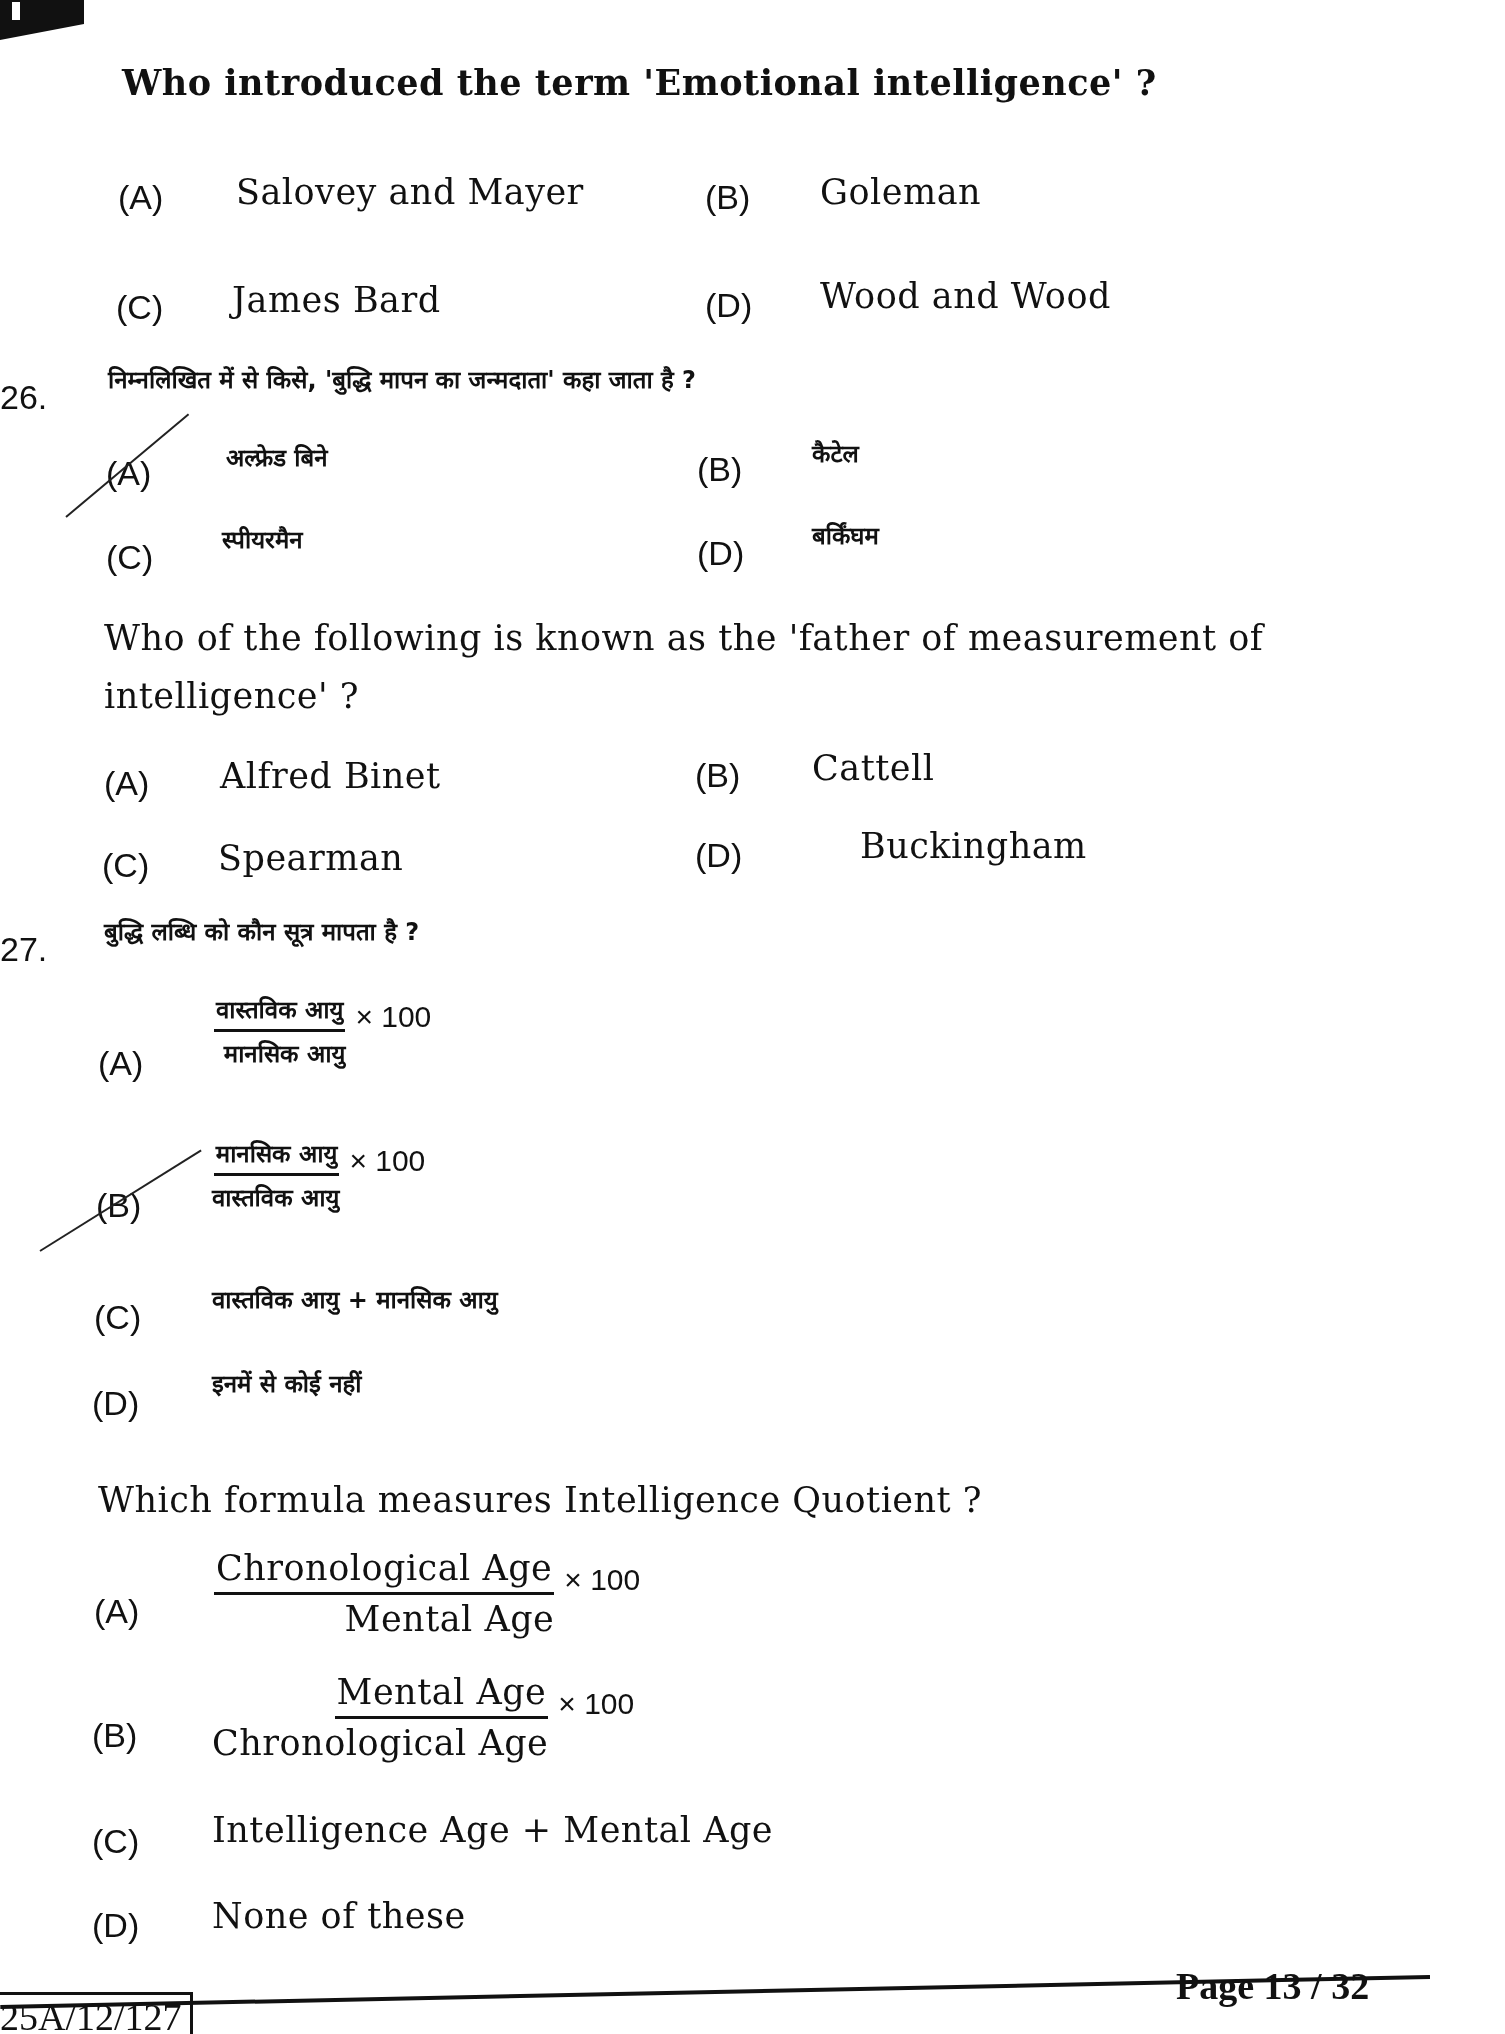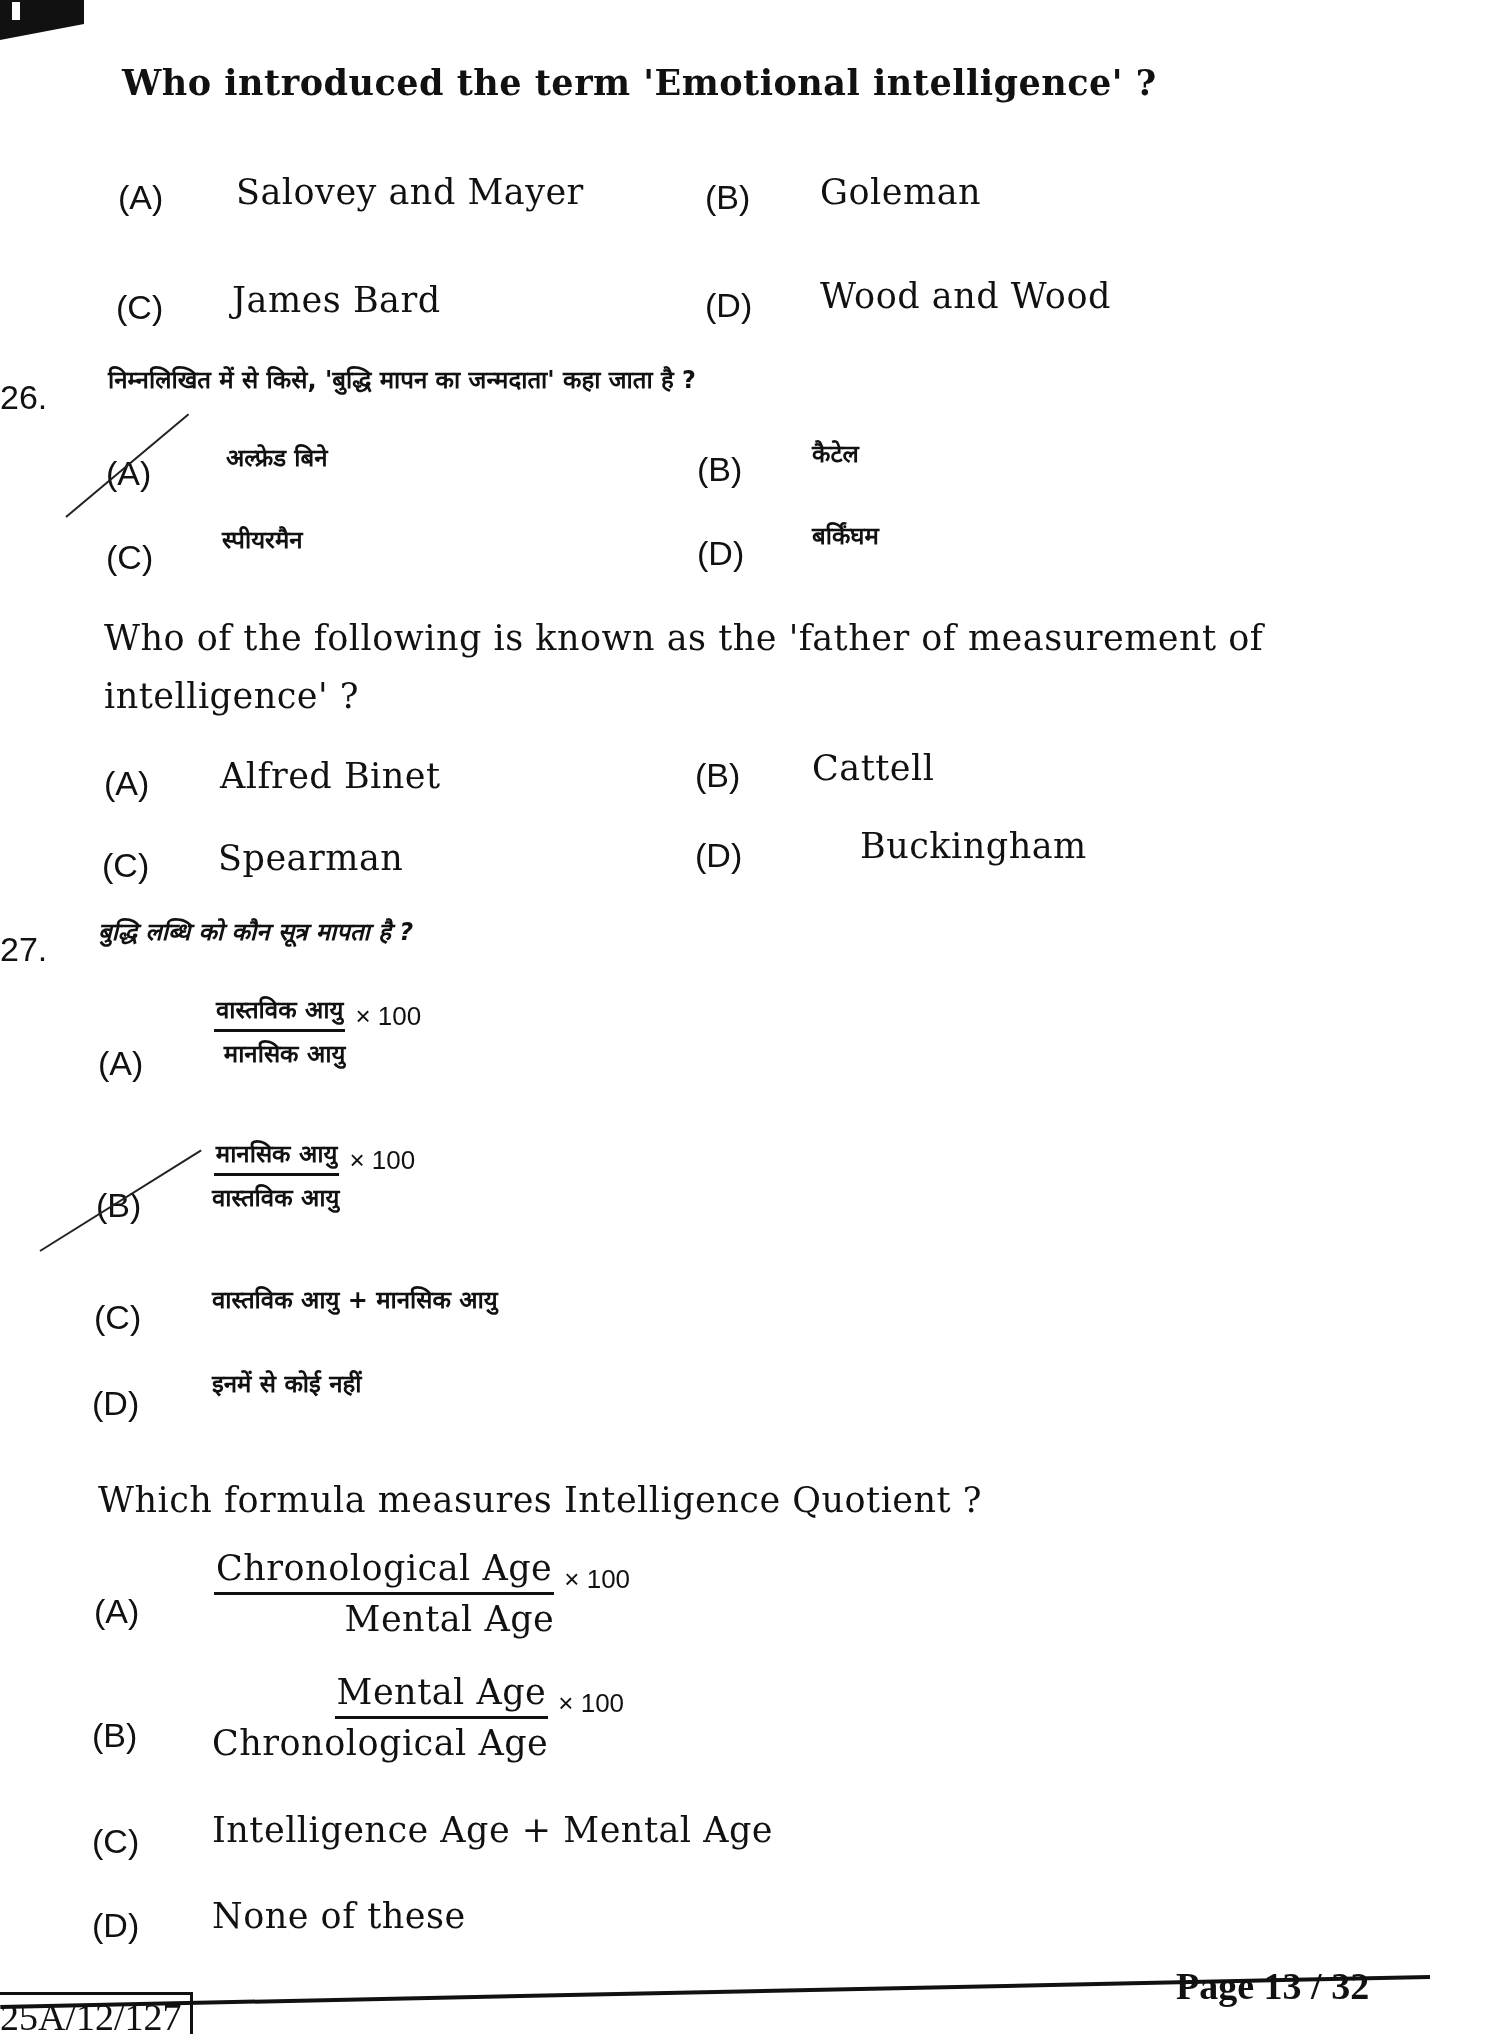--- a/index.html
+++ b/index.html
@@ -12,21 +12,21 @@
   .en { font-family: "DejaVu Serif", serif; font-size: 35px; letter-spacing: 0.5px; }
   .hi { font-family: "DejaVu Sans", sans-serif; font-size: 24px; font-weight: bold; }
   .lbl { font-family: "Liberation Sans", sans-serif; font-size: 34px; }
   .qnum { font-family: "Liberation Sans", sans-serif; font-size: 34px; }
   .tab-mark { left: 0; top: 0; width: 84px; height: 40px; background: #111;
     clip-path: polygon(0 0, 100% 0, 100% 60%, 0 100%); }
   .tab-mark span { position: absolute; left: 12px; top: 2px; width: 8px; height: 18px; background: #fff; }
   .frac { display: inline-flex; flex-direction: column; align-items: flex-end; vertical-align: middle; }
   .frac .num { padding: 0 2px 4px; border-bottom: 3px solid #111; }
   .frac .den { padding-top: 4px; }
-  .times { font-family: "Liberation Sans", sans-serif; font-size: 26px; margin-left: 10px; vertical-align: middle; position: relative; top: -14px; }
+  .times { font-family: "Liberation Sans", sans-serif; font-size: 30px; margin-left: 10px; vertical-align: middle; position: relative; top: -14px; }
   .mark { position: absolute; height: 2px; background: #222; transform-origin: left center; }
   .footer-line { position: absolute; left: 0; top: 1975px; width: 1430px; height: 4px; background: #111; transform: rotate(-1.2deg); transform-origin: right center; }
   .code-box { left: 0; top: 1992px; height: 42px; padding: 0 8px 0 0; border-right: 3px solid #111; border-top: 3px solid #111;
     font-family: "Liberation Serif", serif; font-size: 38px; }
   .page-no { font-family: "Liberation Serif", serif; font-size: 38px; font-weight: bold; }
 </style>
 </head>
 <body>
 
 <div class="abs tab-mark">
@@ -60,21 +60,21 @@
 <div class="abs lbl" style="left:104px; top:764px;">(A)</div>
 <div class="abs en" style="left:220px; top:756px;">Alfred Binet</div>
 <div class="abs lbl" style="left:695px; top:756px;">(B)</div>
 <div class="abs en" style="left:812px; top:748px;">Cattell</div>
 <div class="abs lbl" style="left:102px; top:846px;">(C)</div>
 <div class="abs en" style="left:218px; top:838px;">Spearman</div>
 <div class="abs lbl" style="left:695px; top:836px;">(D)</div>
 <div class="abs en" style="left:812px; top:826px;margin-left:48px;">Buckingham</div>
 
 <div class="abs qnum" style="left:0px; top:930px;">27.</div>
-<div class="abs hi" style="left:98px; top:914px;font-style:italic;">बुद्धि लब्धि को कौन सूत्र मापता है ?</div>
+<div class="abs hi" style="left:104px; top:914px;">बुद्धि लब्धि को कौन सूत्र मापता है ?</div>
 
 <div class="abs lbl" style="left:98px; top:1044px;">(A)</div>
 <div class="abs" style="left:214px; top:992px;">
   <span class="frac hi">
     <span class="num">वास्तविक आयु</span>
     <span class="den">मानसिक आयु</span>
   </span><span class="times">× 100</span>
 </div>
 
 <div class="abs lbl" style="left:96px; top:1186px;">(B)</div>

